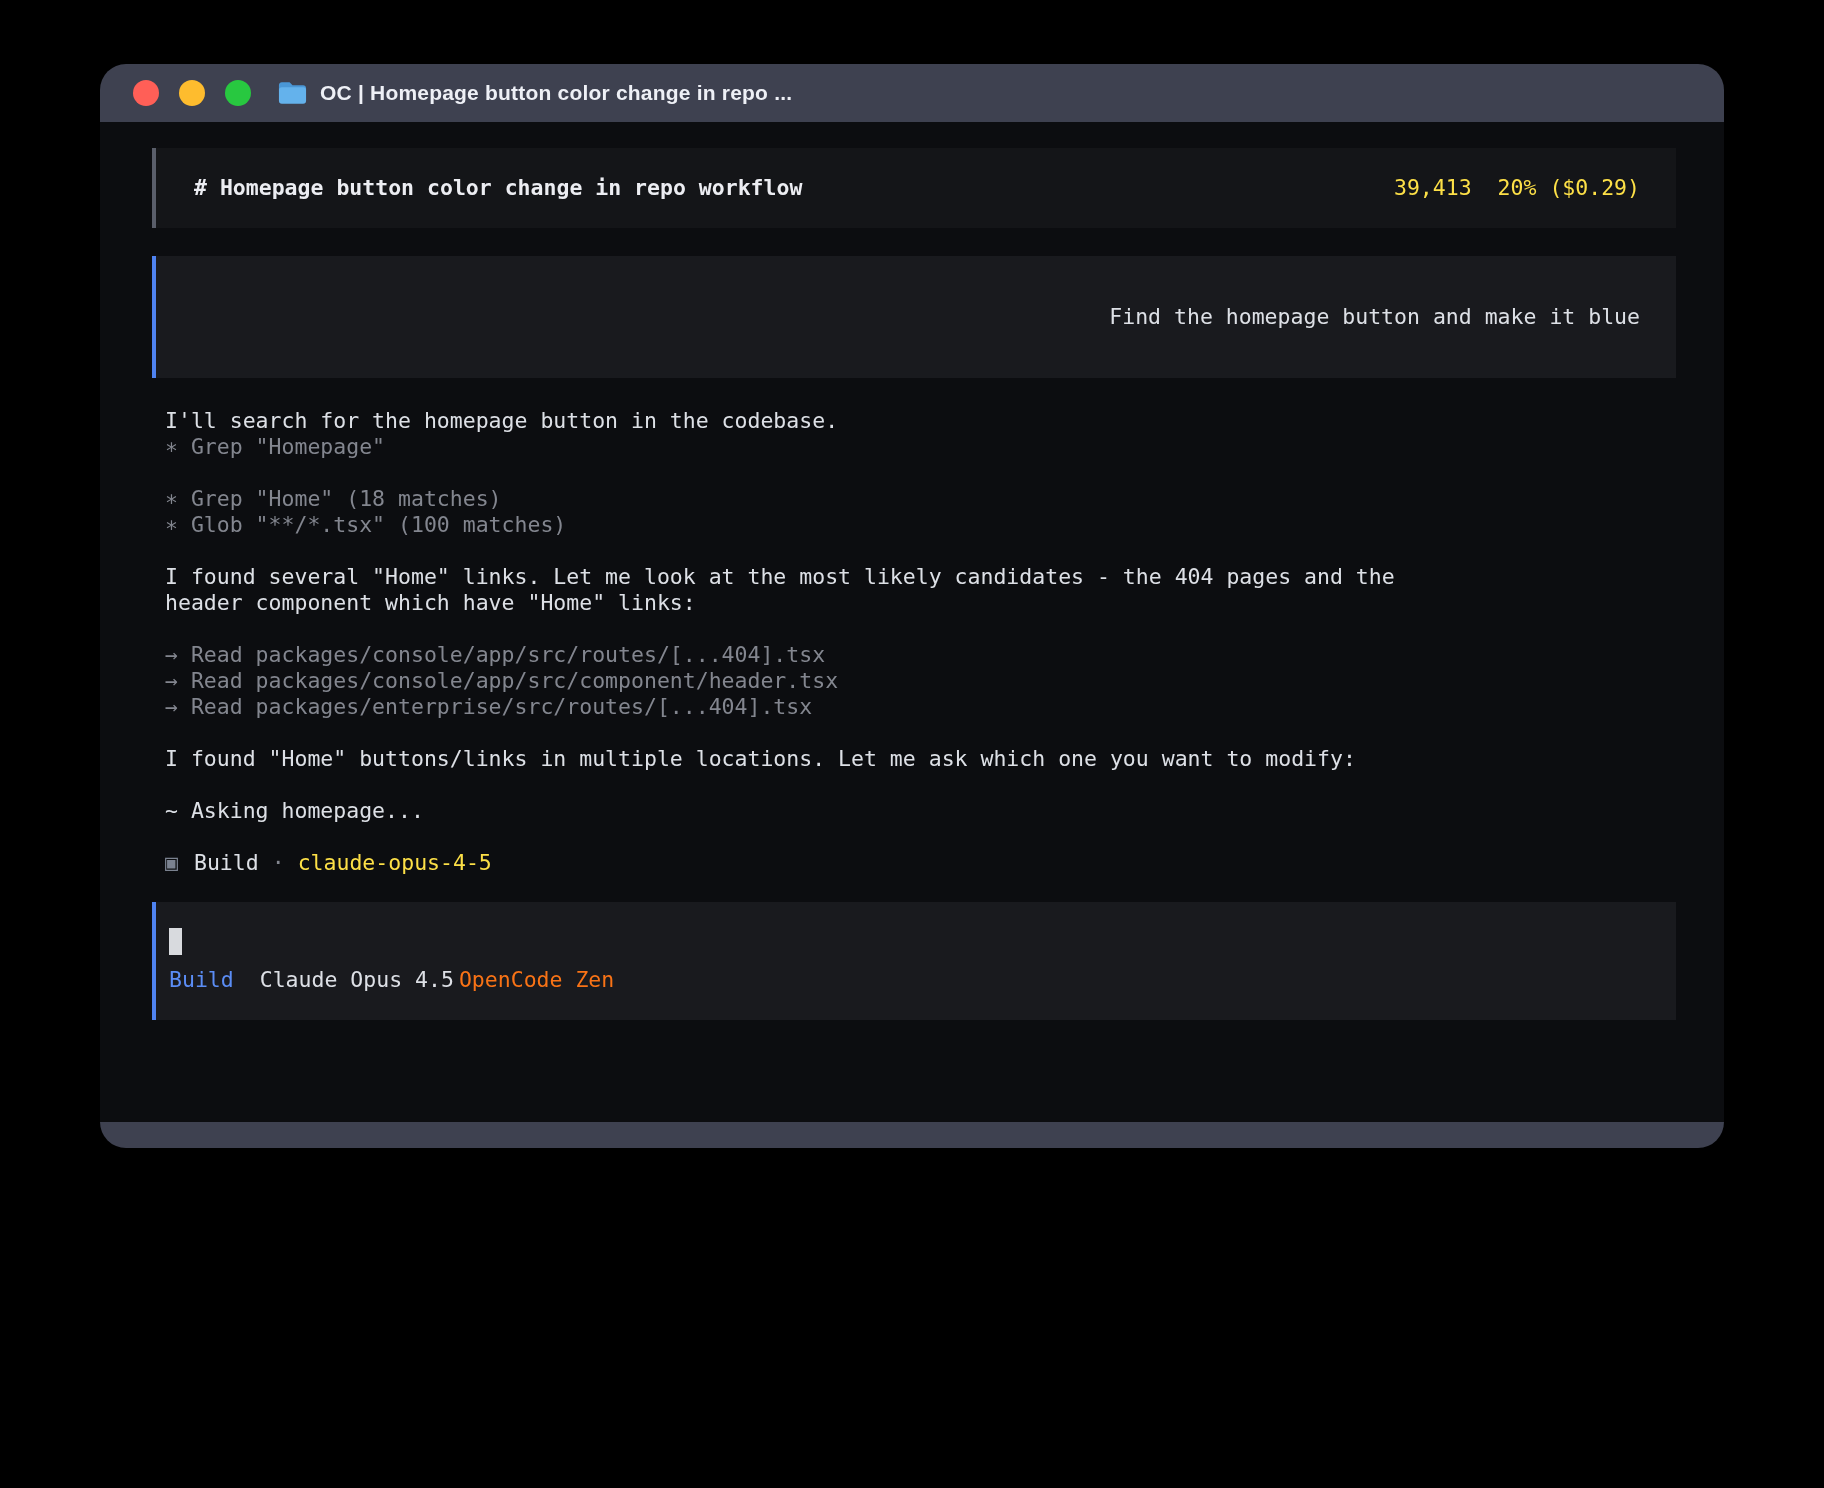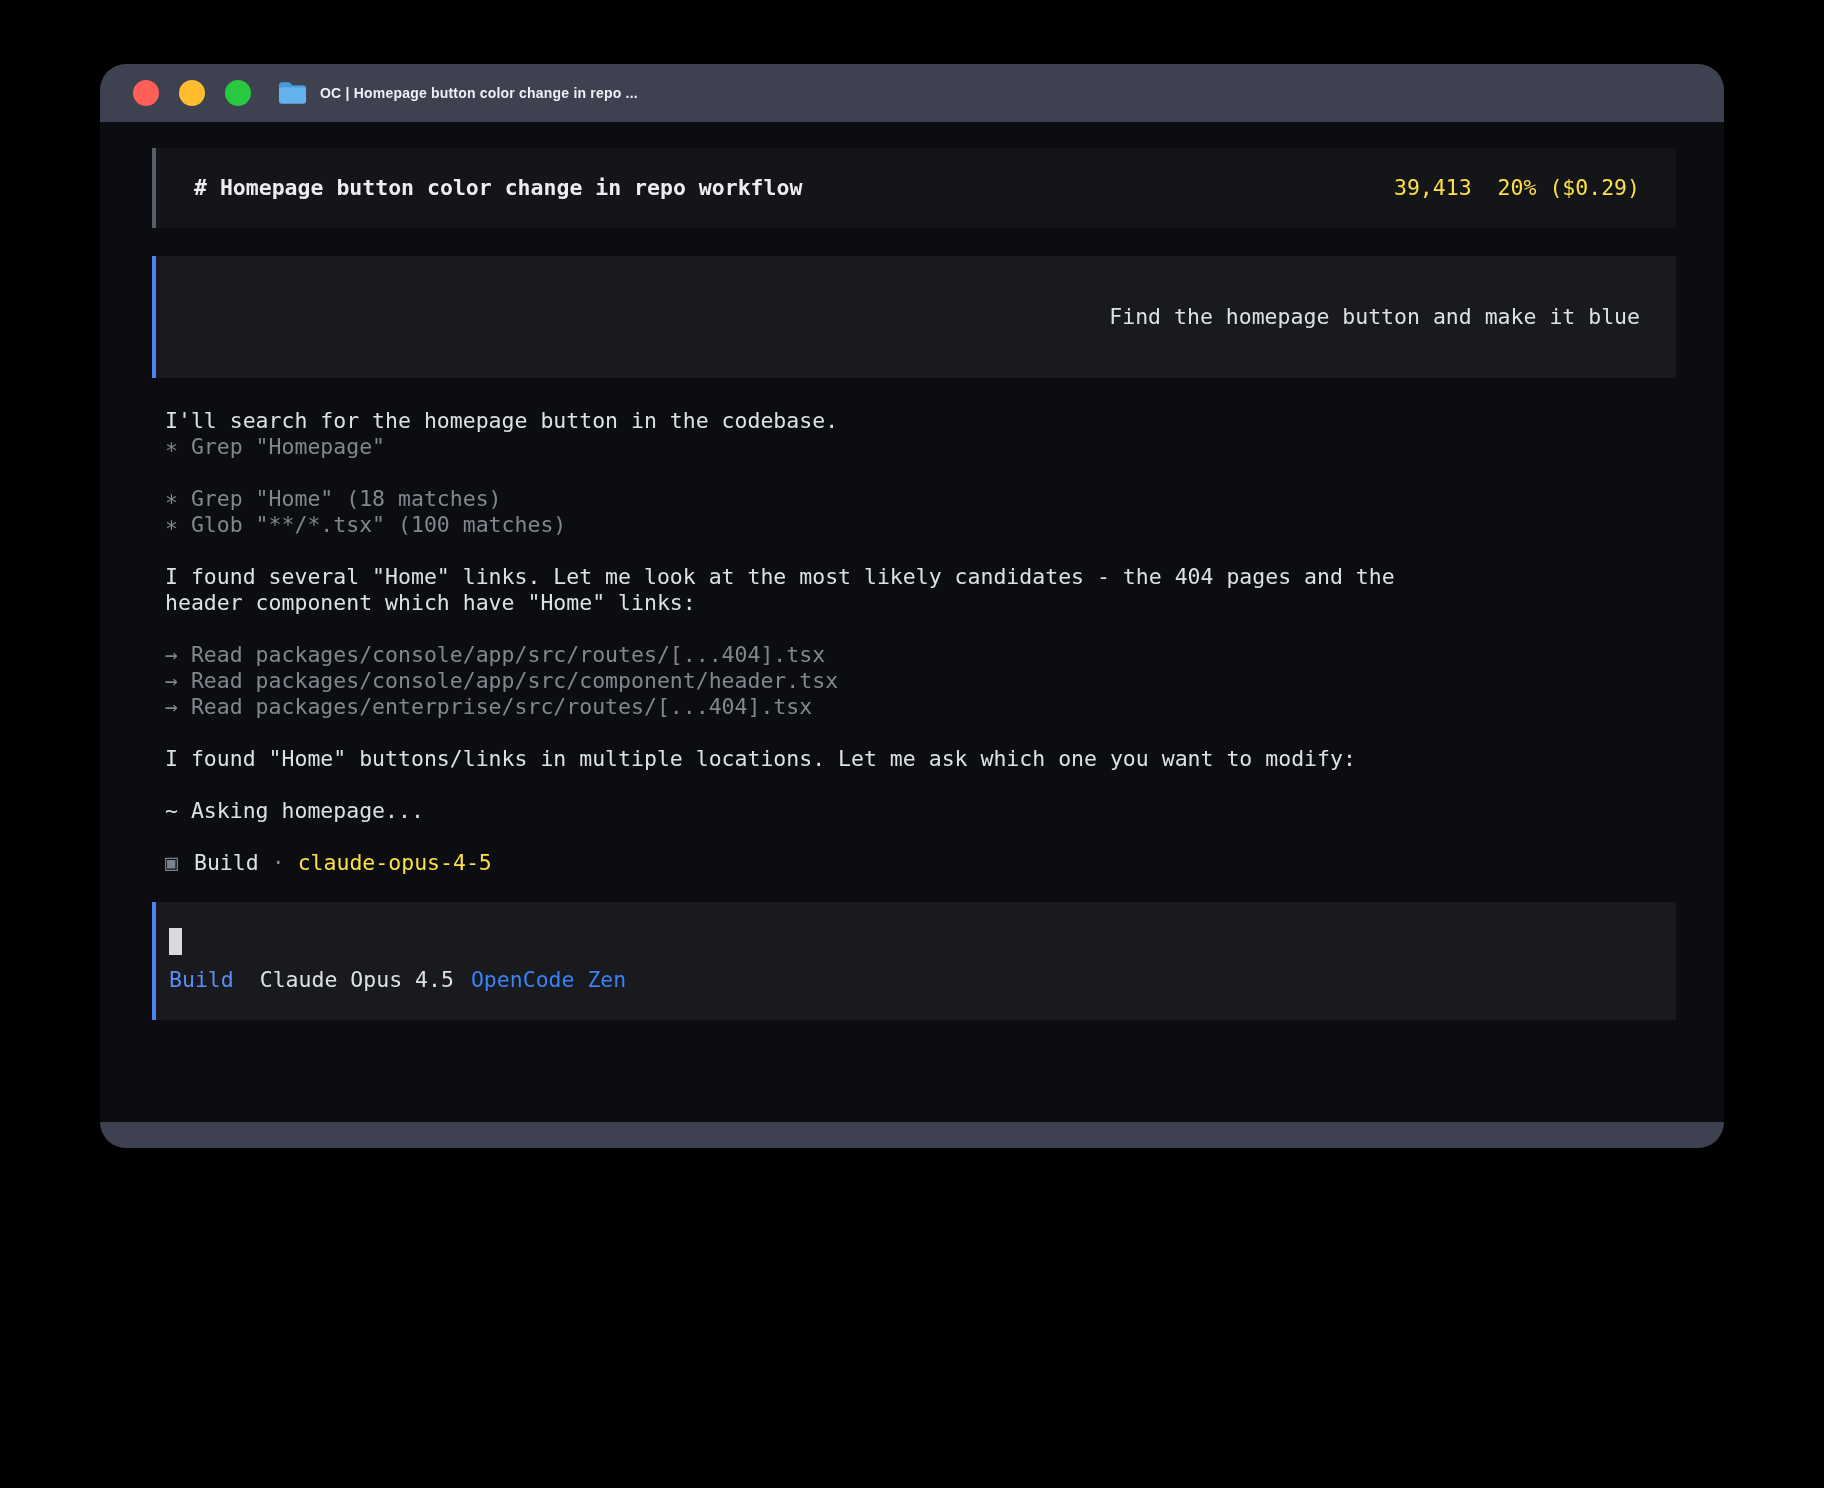--- a/index.html
+++ b/index.html
@@ -20,21 +20,21 @@
   }
   .traffic { display:flex; gap:20px; align-items:center; margin-right:26px; }
   .light { width:26px; height:26px; border-radius:50%; }
   .light.red    { background:#ff5f57; }
   .light.yellow { background:#febc2e; }
   .light.green  { background:#28c840; }
   .folder { display:flex; margin-right:12px; }
   .folder svg { width:31px; height:26px; display:block; }
   .title {
     color:#eef0f6; font-family:"Liberation Sans", sans-serif;
-    font-weight:700; font-size:14px; letter-spacing:.2px;
+    font-weight:700; font-size:21px; letter-spacing:.2px;
     white-space:nowrap; overflow:hidden;
   }
   .terminal {
     flex:1 1 auto; background:#0c0d10; overflow:hidden;
     padding:26px 48px 18px 52px;
     display:flex; flex-direction:column;
     font-size:21.5px; line-height:26px; color:#dde0e6;
   }
   .bottom-strip { flex:0 0 26px; }
 
@@ -64,21 +64,21 @@
   .agent-model { color:#fde047; }
 
   .input-block {
     background:#191a1e; border-left-color:#4f83f1;
     padding:26px 36px 27px 13px; margin-top:26px;
   }
   .cursor { width:13px; height:27px; background:#d8dade; }
   .input-status { margin-top:12px; display:flex; white-space:pre; }
   .status-agent   { color:#5b8df5; }
   .status-model   { color:#dde0e6; margin-left:26px; }
-  .status-provider{ color:#3b82f6; margin-left:17px; }
+  .status-provider{ color:#f97316; margin-left:5px; }
 </style>
 </head>
 <body>
 
 <div class="window">
 
   <div class="titlebar">
     <div class="traffic">
       <span class="light red"></span>
       <span class="light yellow"></span>

